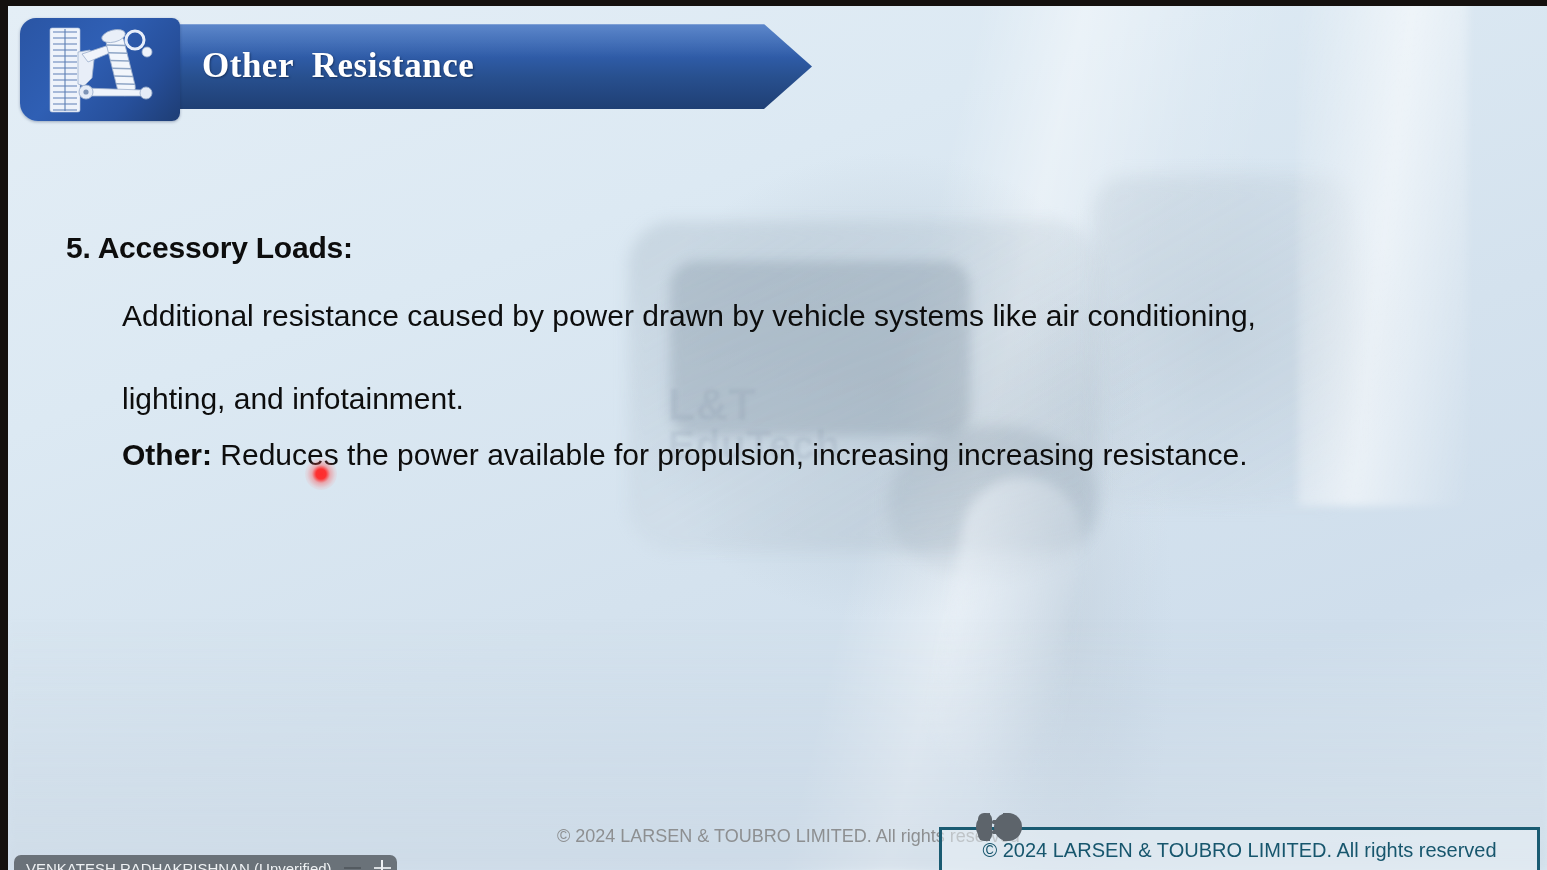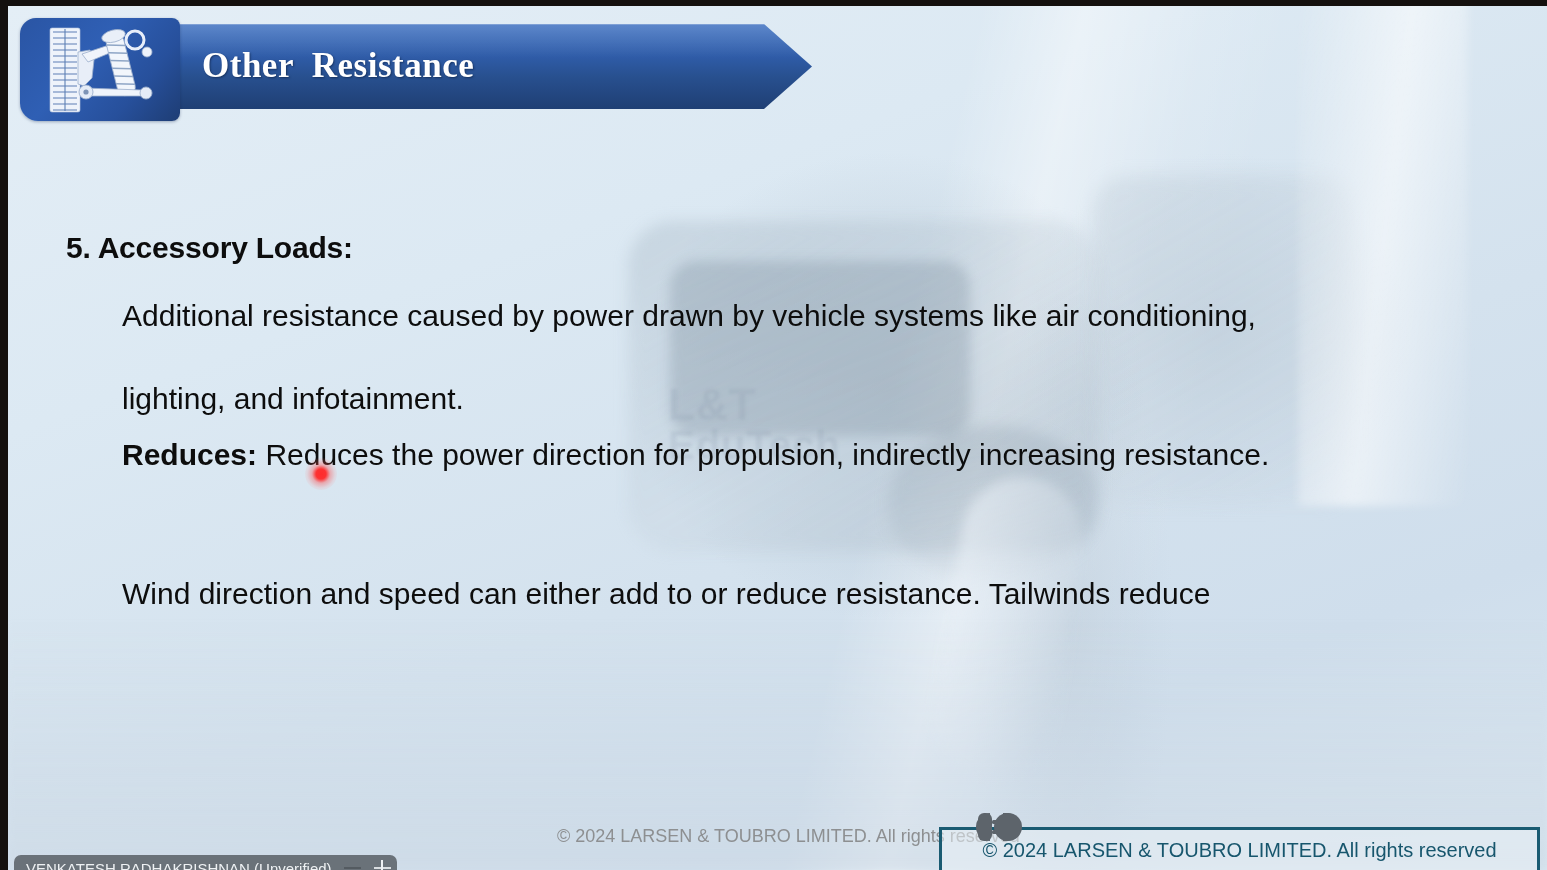--- a/index.html
+++ b/index.html
@@ -360,22 +360,21 @@
           <circle cx="52" cy="66" r="2.6" fill="#7e94b6"></circle>
         </svg>
       </div>
       <div class="banner-title">Other  Resistance</div>
     </div>
 
     <div class="content">
       <div class="body-line heading h1">5. Accessory Loads:</div>
       <div class="body-line p1">Additional resistance caused by power drawn by vehicle systems like air conditioning,</div>
       <div class="body-line p2">lighting, and infotainment.</div>
-      <div class="body-line p3"><b>Reduces:</b><span> Reduces the power direction for propulsion, indirectly increasing resistance.</span></div>
-      <div class="body-line p4">Wind direction and speed can either add to or reduce resistance. Tailwinds reduce</div>
+      <div class="body-line p3"><b>Other:</b><span> Reduces the power available for propulsion, increasing increasing resistance.</span></div>
     </div>
 
     <div class="footer-faded">© 2024 LARSEN &amp; TOUBRO LIMITED. All rights reserved</div>
 
     <svg class="plug-icon" viewBox="0 0 80 36">
       <path d="M34 4 A14 14 0 0 0 34 32 L34 4 Z" fill="#5d646b"></path>
       <rect x="22" y="4" width="14" height="28" rx="6" fill="#5d646b"></rect>
       <rect x="36" y="11" width="11" height="4" rx="1.5" fill="#5d646b"></rect>
       <rect x="36" y="21" width="11" height="4" rx="1.5" fill="#5d646b"></rect>
       <path d="M47 4 L50 4 A14 14 0 0 1 50 32 L47 32 Z" fill="#5d646b"></path>

